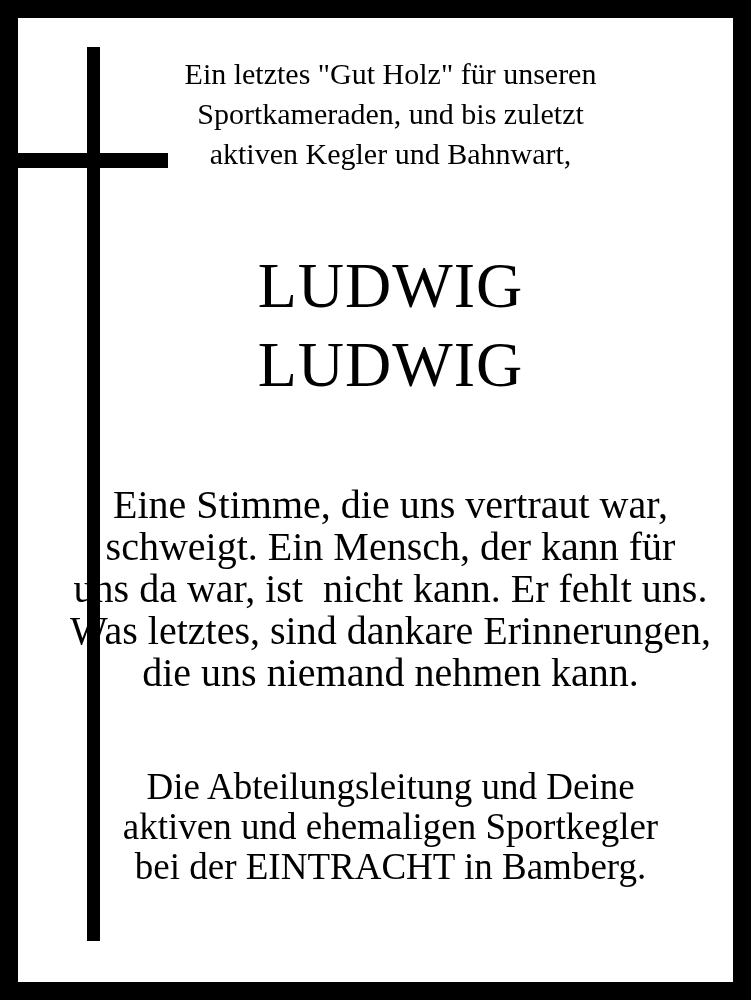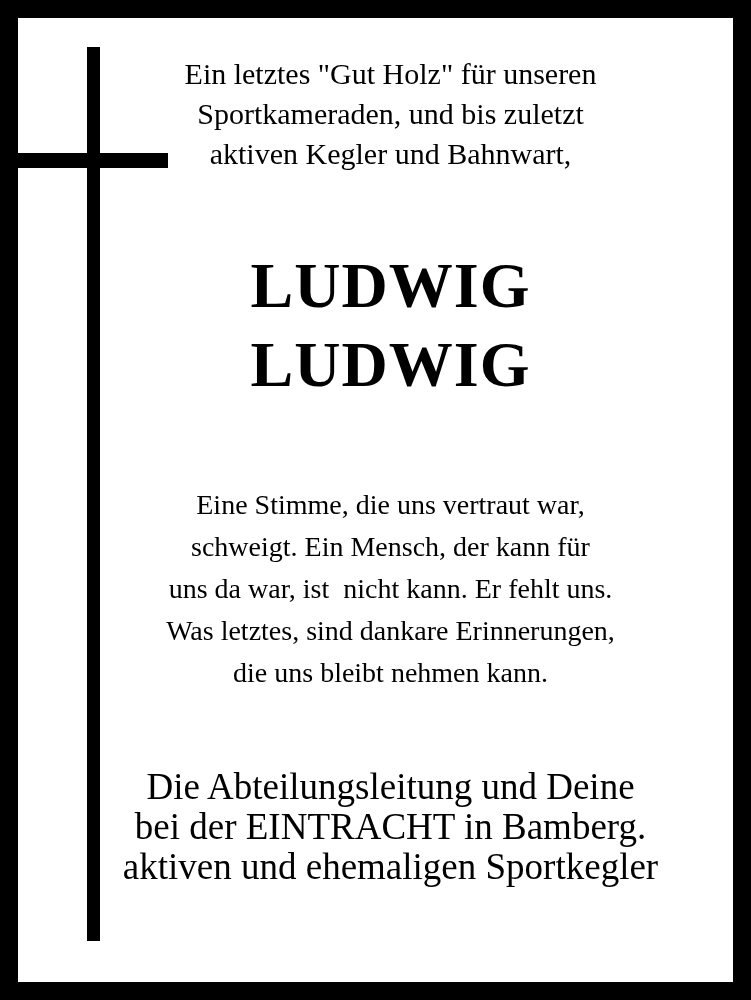--- a/index.html
+++ b/index.html
@@ -44,26 +44,26 @@
   .textline { white-space: pre-wrap; }
   .intro {
     top: 54px;
     font-size: 30px;
     line-height: 40px;
   }
   .name {
     top: 246px;
     font-size: 64px;
     line-height: 79px;
-    font-weight: bold;
+    font-weight: normal;
     letter-spacing: 1px;
   }
   .memorial {
     top: 484px;
-    font-size: 28px;
+    font-size: 40px;
     line-height: 42px;
   }
   .closing {
     top: 767px;
     font-size: 37px;
     line-height: 40px;
   }
 </style>
 </head>
 <body>
@@ -85,21 +85,21 @@
   <div class="textcol name">
     <div class="textline">LUDWIG</div>
     <div class="textline">LUDWIG</div>
   </div>
 
   <div class="textcol memorial">
     <div class="textline">Eine Stimme, die uns vertraut war,</div>
     <div class="textline">schweigt. Ein Mensch, der kann für</div>
     <div class="textline">uns da war, ist  nicht kann. Er fehlt uns.</div>
     <div class="textline">Was letztes, sind dankare Erinnerungen,</div>
-    <div class="textline">die uns bleibt nehmen kann.</div>
+    <div class="textline">die uns niemand nehmen kann.</div>
   </div>
 
   <div class="textcol closing">
     <div class="textline">Die Abteilungsleitung und Deine</div>
+    <div class="textline">aktiven und ehemaligen Sportkegler</div>
     <div class="textline">bei der EINTRACHT in Bamberg.</div>
-    <div class="textline">aktiven und ehemaligen Sportkegler</div>
   </div>
 </div>
 
 </body></html>

